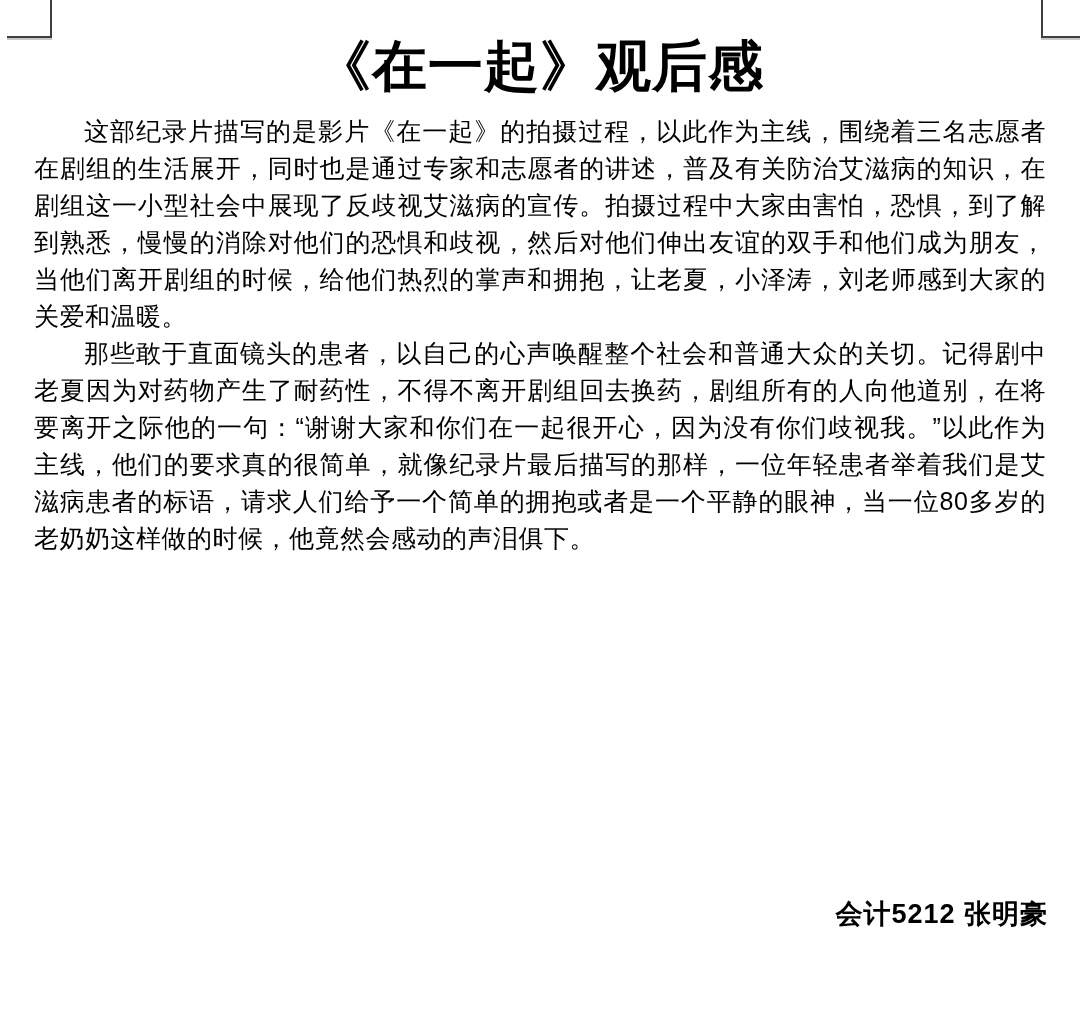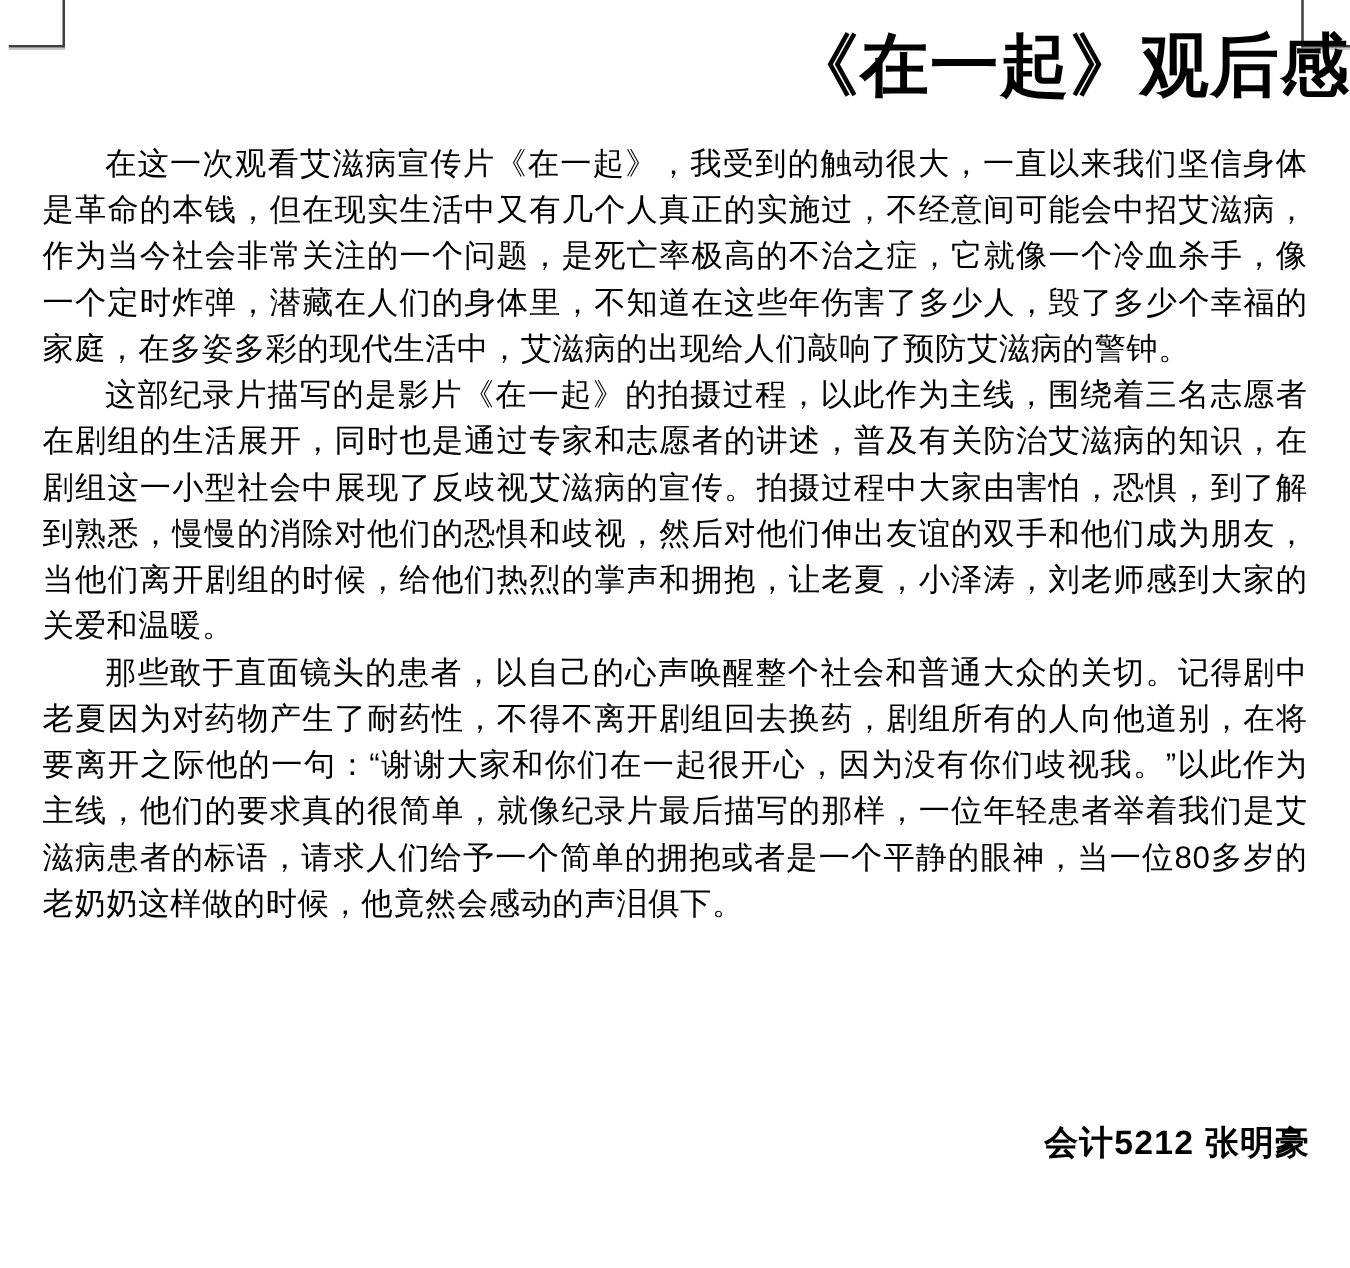--- a/index.html
+++ b/index.html
@@ -32,25 +32,25 @@
     background: #3f3f3f;
     box-shadow: 0 2px 0 #c8c8c8;
   }
   #mark-tl .v { left: 50px; }
   #mark-tl .h { left: 7px; width: 45px; }
   #mark-tr .v { left: 1041px; }
   #mark-tr .h { left: 1041px; width: 39px; }
 
   .page-title {
     position: absolute;
-    top: 20px;
+    top: 34px;
     left: 0;
     right: 0;
     margin: 0;
-    text-align: right;
+    text-align: center;
     font-size: 55px;
     line-height: 64px;
     font-weight: 700;
     letter-spacing: 1px;
   }
 
   .essay {
     position: absolute;
     top: 113px;
     left: 34px;
@@ -83,18 +83,17 @@
   <div class="h"></div>
 </div>
 <div class="crop-mark" id="mark-tr">
   <div class="v"></div>
   <div class="h"></div>
 </div>
 
 <h1 class="page-title">《在一起》观后感</h1>
 
 <section class="essay">
-  <p>在这一次观看艾滋病宣传片《在一起》，我受到的触动很大，一直以来我们坚信身体是革命的本钱，但在现实生活中又有几个人真正的实施过，不经意间可能会中招艾滋病，作为当今社会非常关注的一个问题，是死亡率极高的不治之症，它就像一个冷血杀手，像一个定时炸弹，潜藏在人们的身体里，不知道在这些年伤害了多少人，毁了多少个幸福的家庭，在多姿多彩的现代生活中，艾滋病的出现给人们敲响了预防艾滋病的警钟。</p>
   <p>这部纪录片描写的是影片《在一起》的拍摄过程，以此作为主线，围绕着三名志愿者在剧组的生活展开，同时也是通过专家和志愿者的讲述，普及有关防治艾滋病的知识，在剧组这一小型社会中展现了反歧视艾滋病的宣传。拍摄过程中大家由害怕，恐惧，到了解到熟悉，慢慢的消除对他们的恐惧和歧视，然后对他们伸出友谊的双手和他们成为朋友，当他们离开剧组的时候，给他们热烈的掌声和拥抱，让老夏，小泽涛，刘老师感到大家的关爱和温暖。</p>
   <p>那些敢于直面镜头的患者，以自己的心声唤醒整个社会和普通大众的关切。记得剧中老夏因为对药物产生了耐药性，不得不离开剧组回去换药，剧组所有的人向他道别，在将要离开之际他的一句：“谢谢大家和你们在一起很开心，因为没有你们歧视我。”以此作为主线，他们的要求真的很简单，就像纪录片最后描写的那样，一位年轻患者举着我们是艾滋病患者的标语，请求人们给予一个简单的拥抱或者是一个平静的眼神，当一位80多岁的老奶奶这样做的时候，他竟然会感动的声泪俱下。</p>
 </section>
 
 <div class="signature">会计5212  张明豪</div>
 
 </body></html>

